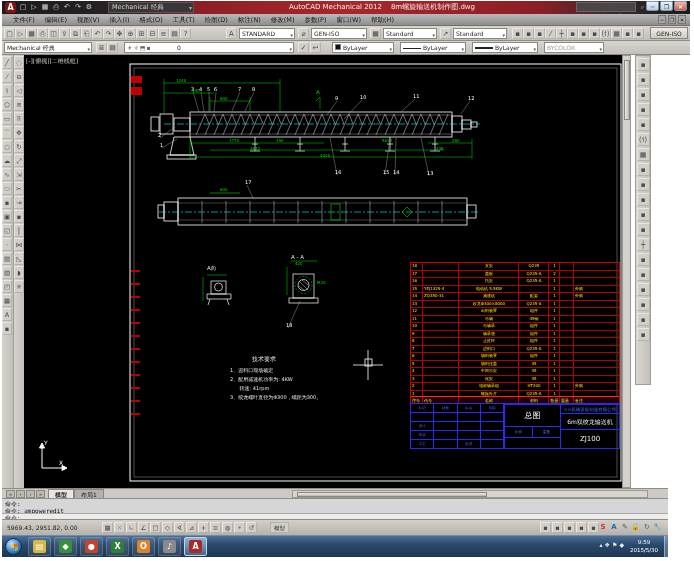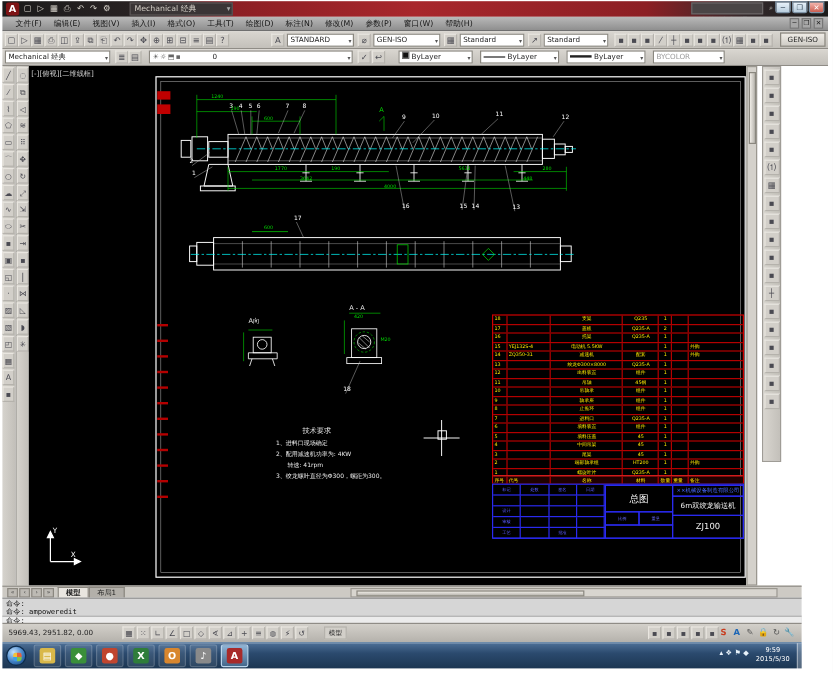--- a/index.html
+++ b/index.html
@@ -133,20 +133,25 @@
     <div class="abs qat" id="qat">
           <span class="icon">▢</span>
           <span class="icon">▷</span>
           <span class="icon">▦</span>
           <span class="icon">⎙</span>
           <span class="icon">↶</span>
           <span class="icon">↷</span>
           <span class="icon">⚙</span>
         </div>
     <div class="abs ws-dd">Mechanical 经典</div>
+    <div class="abs title-text">
+      <span>AutoCAD Mechanical 2012</span>
+      <span>&nbsp;&nbsp;</span>
+      <span>8m螺旋输送机制作图.dwg</span>
+    </div>
     <div class="abs search-box">
       <input placeholder="键入关键字或短语" style="">
     </div>
     <div class="abs tb-mini" style="left:636px;">⌕</div>
     <div class="abs winbtns">
       <div class="winbtn">─</div>
       <div class="winbtn">❐</div>
       <div class="winbtn close">✕</div>
     </div>
   </div>

